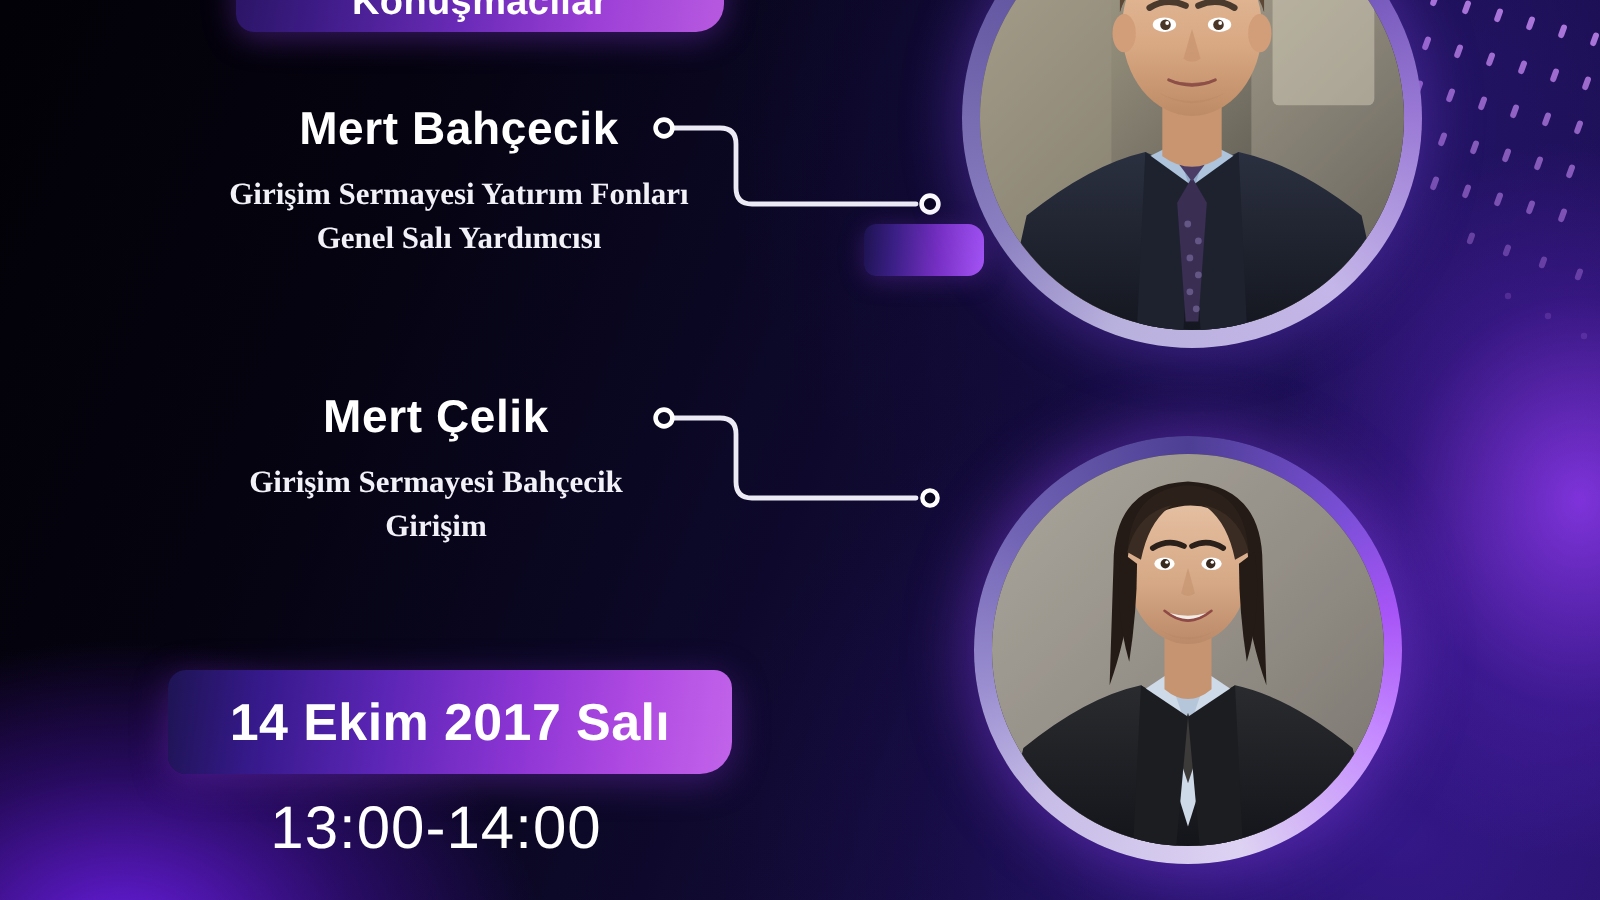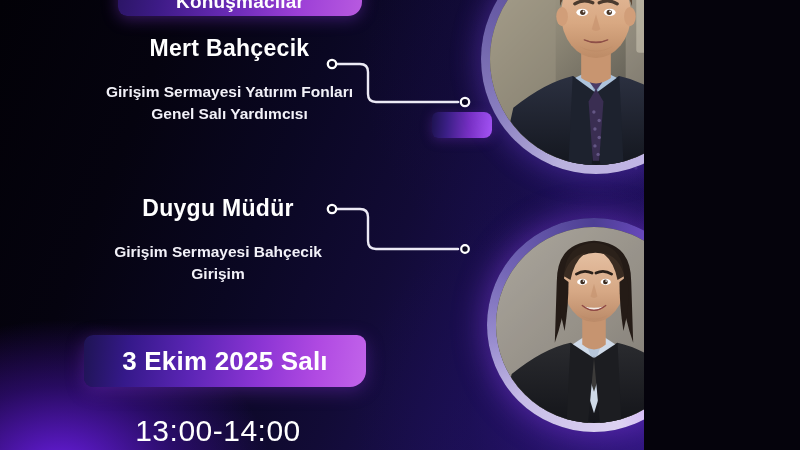--- a/index.html
+++ b/index.html
@@ -4,21 +4,21 @@
 <style>
   * { margin:0; padding:0; box-sizing:border-box; }
   html,body { width:800px; height:450px; overflow:hidden; }
   body {
     font-family:"Liberation Sans", sans-serif;
     background:#05030c;
   }
 
   #poster {
     position:relative;
-    width:644px; height:450px;
+    width:800px; height:450px;
     overflow:hidden;
     background:
       radial-gradient(ellipse 280px 200px at 60px 470px, rgba(110,30,235,.95) 0%, rgba(80,20,190,.45) 42%, rgba(40,10,110,0) 75%),
       radial-gradient(ellipse 200px 230px at 790px 250px, rgba(150,60,250,.80) 0%, rgba(95,35,200,.35) 45%, rgba(40,12,110,0) 78%),
       radial-gradient(ellipse 420px 330px at 700px 420px, rgba(58,26,150,.75) 0%, rgba(30,14,90,.30) 55%, rgba(10,6,40,0) 82%),
       radial-gradient(ellipse 330px 300px at 640px 60px, rgba(48,26,130,.70) 0%, rgba(22,12,70,.25) 58%, rgba(8,4,28,0) 85%),
       linear-gradient(112deg, #020107 0%, #05030f 22%, #0a0722 42%, #120b36 60%, #1c1055 78%, #241163 100%);
   }
 
   
@@ -104,27 +104,28 @@
     font-weight:bold;
     font-size:23px;
     letter-spacing:.3px;
     line-height:1.1;
   }
   .sp-title {
     color:#f2f1f8;
     font-weight:bold;
     font-size:15.5px;
     line-height:1.42;
-    margin-top:20px;
+    margin-top:10px;
+    font-family:Liberation Serif, serif;
   }
   .sp-title div { white-space:nowrap; }
 
   .time {
     position:absolute;
-    left:0; top:414px; width:436px;
+    left:0; top:398px; width:436px;
     text-align:center;
     color:#ffffff;
     font-size:30px;
     letter-spacing:.5px;
   }
 
   
   .connector { position:absolute; pointer-events:none; }
 </style>
 </head>
@@ -189,21 +190,21 @@
         <circle cx="96" cy="172" r="1.6"></circle>
         <circle cx="114" cy="182" r="1.6"></circle>
       </g>
     </g>
   </svg>
 
   <div class="pill pill-header">
     <span>Konuşmacılar</span>
   </div>
 
-  <div class="speaker" style="left:0; top:36px; width:436px;padding-left:23px;">
+  <div class="speaker" style="left:0; top:52px; width:436px;padding-left:23px;">
     <div class="sp-name">Mert Bahçecik</div>
     <div class="sp-title">
       <div>Girişim Sermayesi Yatırım Fonları</div>
       <div>Genel Salı Yardımcısı</div>
     </div>
   </div>
 
   <svg class="connector" style="left:322px; top:54px; width:158px; height:62px;" viewBox="0 0 158 62">
     <path d="M14 10 H38 Q46 10 46 18 V40 Q46 48 54 48 H136" fill="none" stroke="#eceaf5" stroke-width="2.4" stroke-linecap="round"></path>
     <circle cx="10" cy="10" r="4.2" fill="#0a0720" stroke="#ffffff" stroke-width="2.3"></circle>
@@ -284,21 +285,21 @@
 
         <path d="M89 82 Q100 88 111 82 Q100 85 89 82 Z" fill="#9c5c52"></path>
         <path d="M89 82 Q100 87 111 82" stroke="#8d4f47" stroke-width="1.4" fill="none" stroke-linecap="round"></path>
 
         <path d="M84 88 Q100 98 116 88 Q100 96 84 88 Z" fill="#b88462" opacity=".35"></path>
       </svg>
     </div>
   </div>
 
   <div class="speaker" style="left:0; top:196px; width:436px;">
-    <div class="sp-name">Duygu Müdür</div>
+    <div class="sp-name">Mert Çelik</div>
     <div class="sp-title">
       <div>Girişim Sermayesi Bahçecik</div>
       <div>Girişim</div>
     </div>
   </div>
 
   <svg class="connector" style="left:322px; top:200px; width:158px; height:62px;" viewBox="0 0 158 62">
     <path d="M14 9 H38 Q46 9 46 17 V41 Q46 49 54 49 H136" fill="none" stroke="#eceaf5" stroke-width="2.4" stroke-linecap="round"></path>
     <circle cx="10" cy="9" r="4.2" fill="#0a0720" stroke="#ffffff" stroke-width="2.3"></circle>
     <circle cx="143" cy="49" r="3.8" fill="#0a0720" stroke="#ffffff" stroke-width="2.2"></circle>
@@ -365,18 +366,18 @@
         <path d="M88 80 Q100 91 112 80 Q100 86 88 80 Z" fill="#a85c56"></path>
         <path d="M90 81 Q100 88 110 81 Q100 84 90 81 Z" fill="#f2ece6"></path>
         <path d="M88 80 Q100 90 112 80" stroke="#8f4a45" stroke-width="1.3" fill="none" stroke-linecap="round"></path>
 
         <path d="M86 90 Q100 99 114 90 Q100 97 86 90 Z" fill="#b68562" opacity=".3"></path>
       </svg>
     </div>
   </div>
 
   <div class="pill pill-date">
-    <span>3 Ekim 2025 Salı</span>
+    <span>14 Ekim 2017 Salı</span>
   </div>
 
   <div class="time">13:00-14:00</div>
 
 </div>
 
 </body></html>

